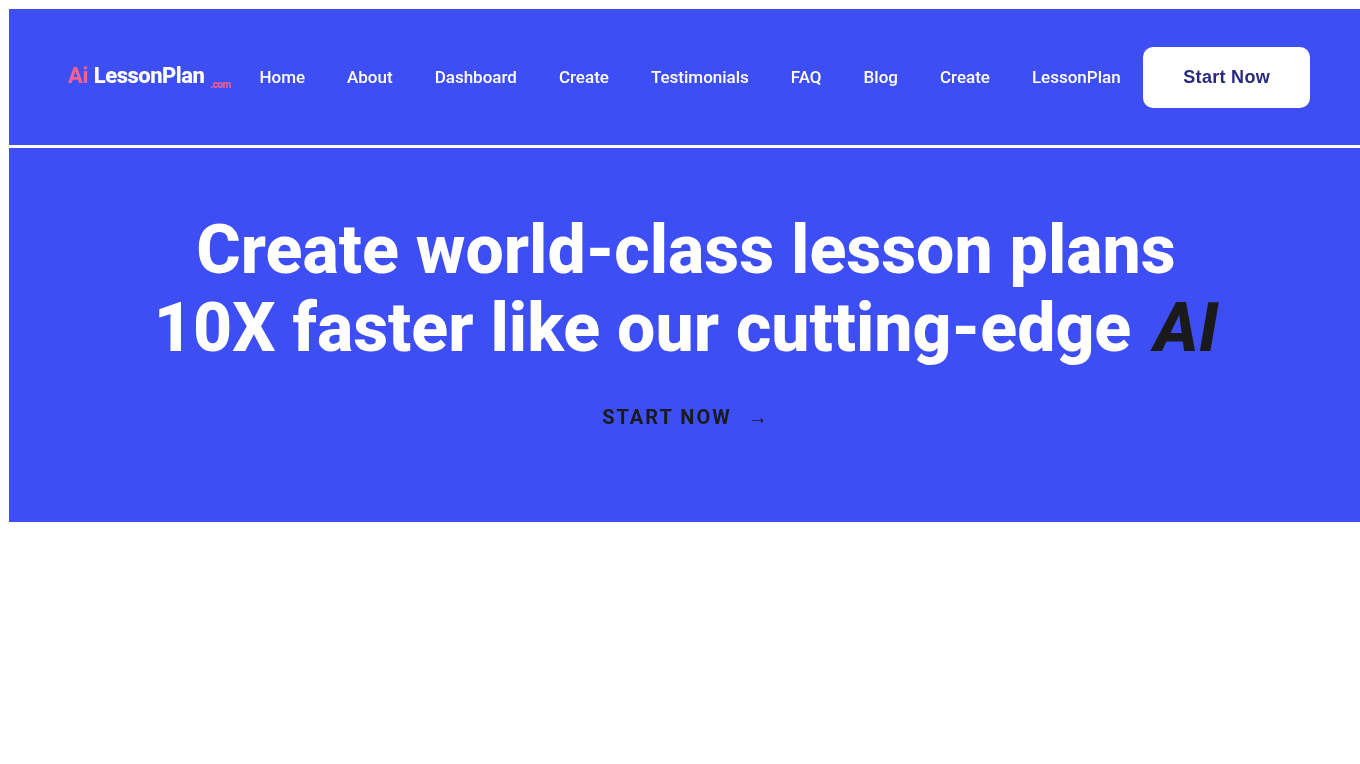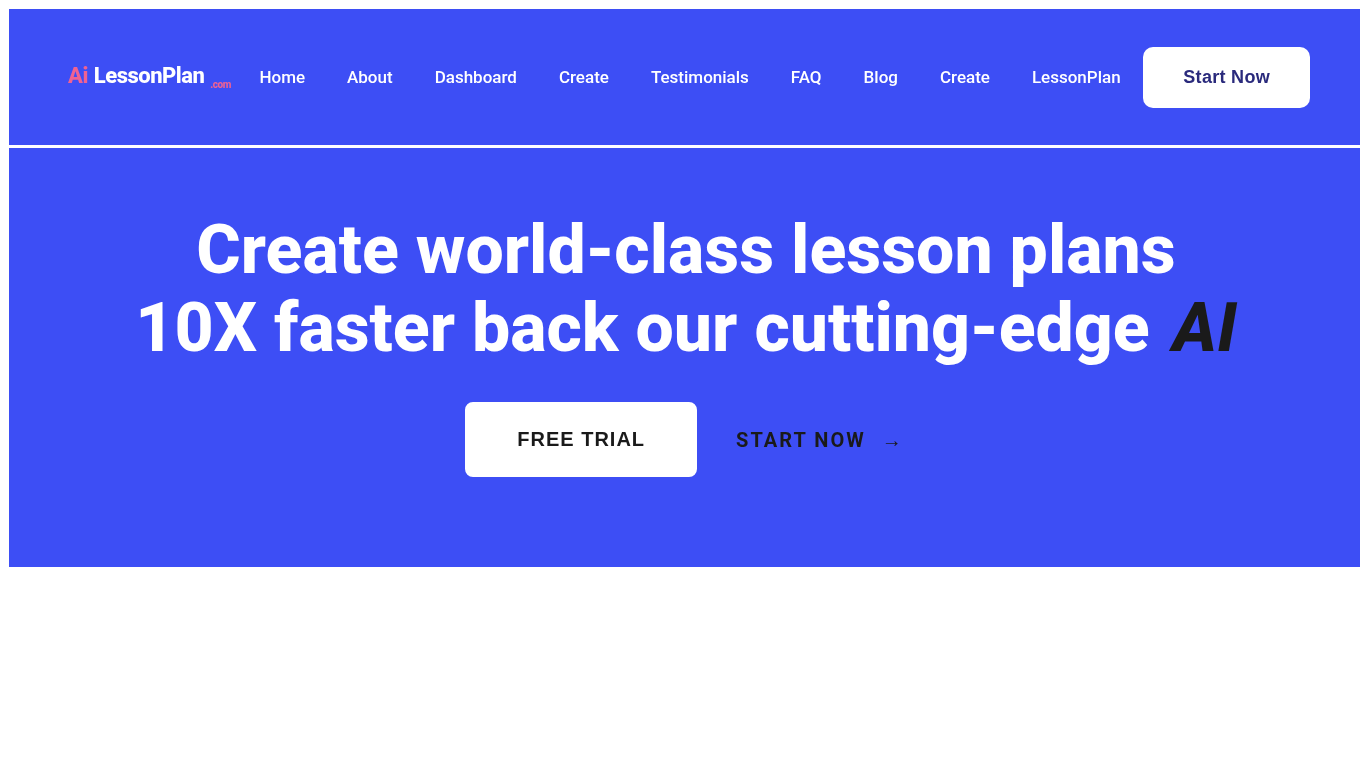--- a/index.html
+++ b/index.html
@@ -159,26 +159,25 @@
     <a href="#">Create</a>
     <a href="#">LessonPlan</a>
   </nav>
 
   <button class="start-now-btn">Start Now</button>
 </header>
 
 <section class="hero">
   <h1>
     <span>Create world-class lesson plans</span><br>
-    <span>10X faster back our cutting-edge</span><span class="ai-highlight"> AI</span>
+    <span>10X faster like our cutting-edge</span><span class="ai-highlight"> AI</span>
   </h1>
 
 
   <div class="hero-cta">
-    <button class="free-trial-btn">FREE TRIAL</button>
     <a href="#" class="start-now-link">
       <span>START NOW</span>
       <span>→</span>
     </a>
   </div>
 </section>
 
 <section class="lower-section">
   
   

